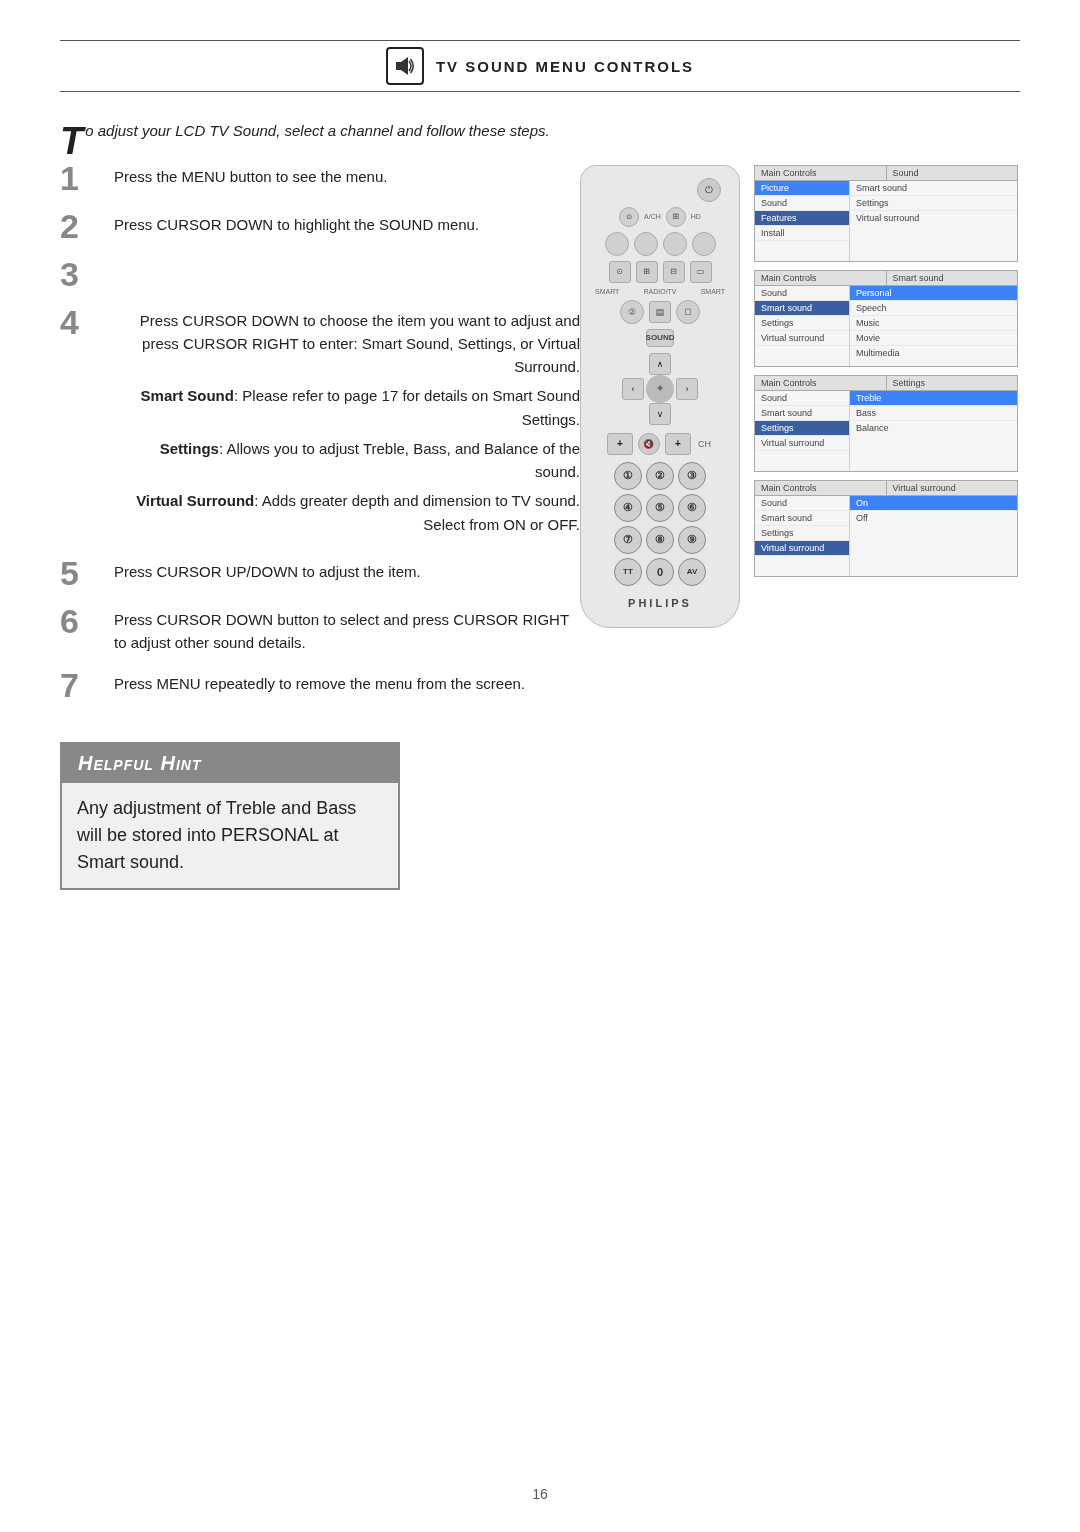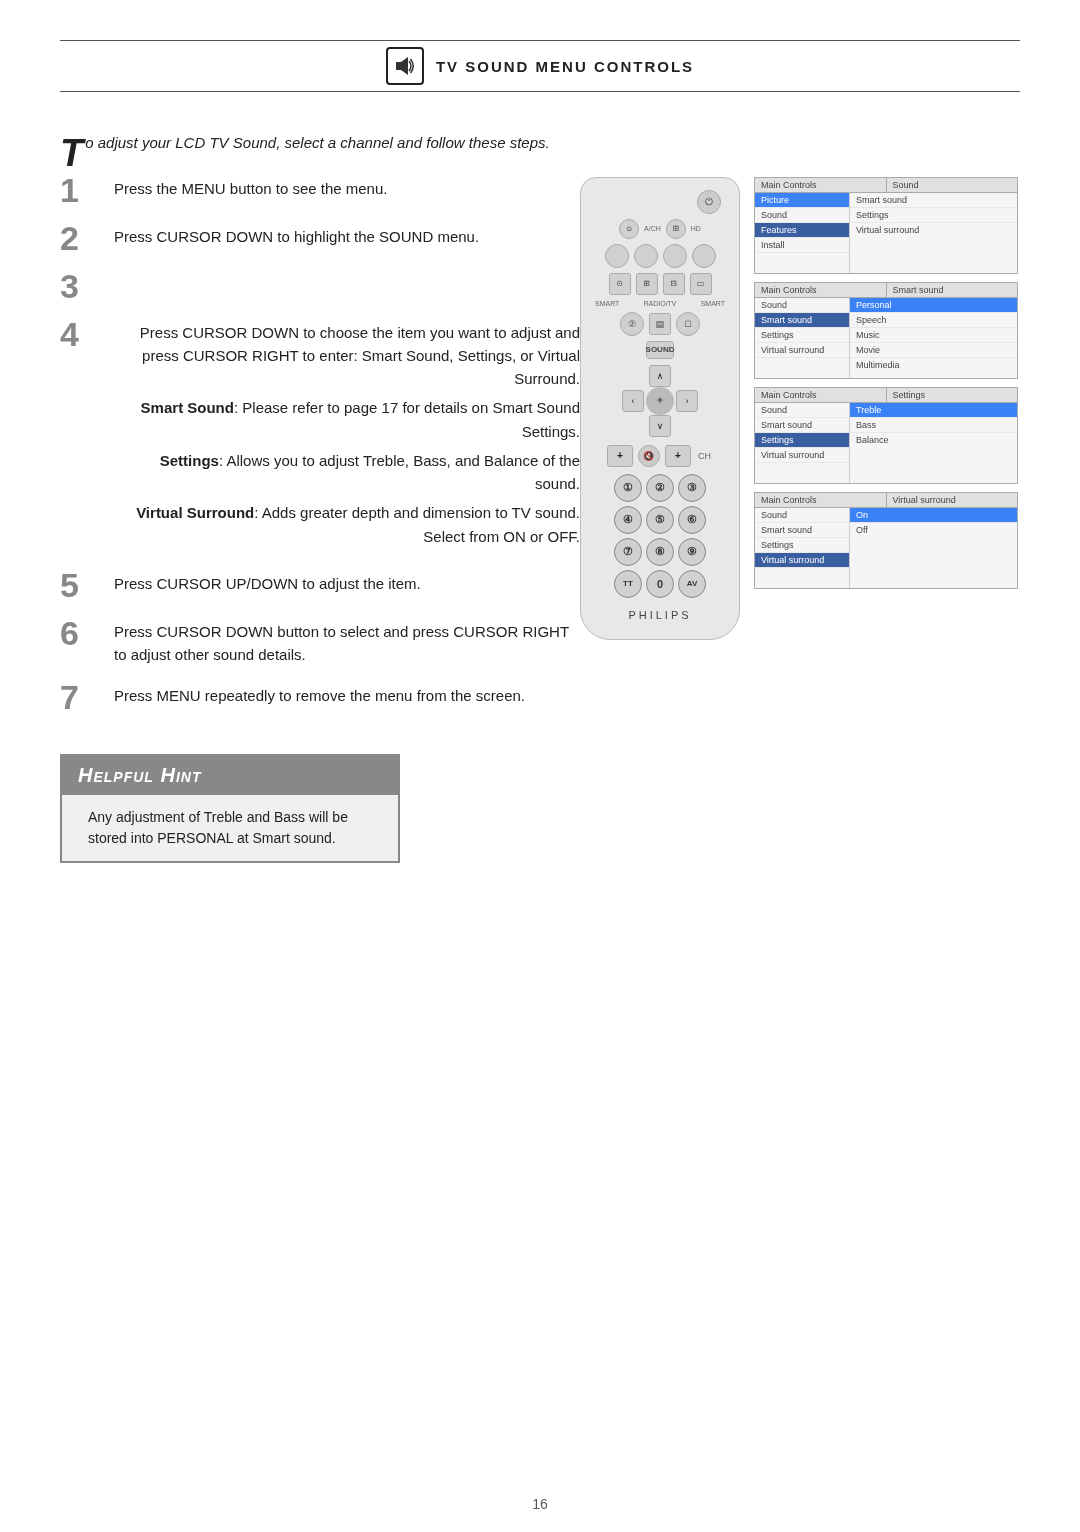--- a/index.html
+++ b/index.html
@@ -19,21 +19,21 @@
       padding: 40px 60px;
       position: relative;
     }
 
     
     .header {
       text-align: center;
       border-top: 1.5px solid #555;
       border-bottom: 1.5px solid #555;
       padding: 6px 0;
-      margin-bottom: 40px;
+      margin-bottom: 28px;
       display: flex;
       align-items: center;
       justify-content: center;
       gap: 12px;
     }
     .header-icon {
       width: 38px;
       height: 38px;
       border: 2px solid #222;
       border-radius: 4px;
@@ -258,21 +258,21 @@
       display: flex;
       align-items: center;
       justify-content: center;
       font-size: 11px;
       font-weight: bold;
       color: #333;
     }
 
     .philips-logo {
       font-size: 11px;
-      font-weight: normal;
+      font-weight: bold;
       letter-spacing: 3px;
       color: #444;
       text-transform: uppercase;
       margin-top: 6px;
     }
 
     
     .menus-col {
       display: flex;
       flex-direction: column;
@@ -351,29 +351,29 @@
       color: #ffffff;
       padding: 8px 16px;
       font-style: italic;
       font-variant: small-caps;
       font-size: 20px;
       font-weight: bold;
       letter-spacing: 1px;
     }
 
     .hint-content {
-      padding: 12px 26px;
-      font-size: 14px;
+      padding: 12px 15px;
+      font-size: 18px;
       line-height: 1.5;
     }
 
     
     .page-number {
       position: absolute;
-      bottom: 20px;
+      bottom: 30px;
       left: 50%;
       transform: translateX(-50%);
       font-size: 14px;
       color: #555;
     }
 
     .label-small {
       font-size: 7px;
       color: #666;
     }

